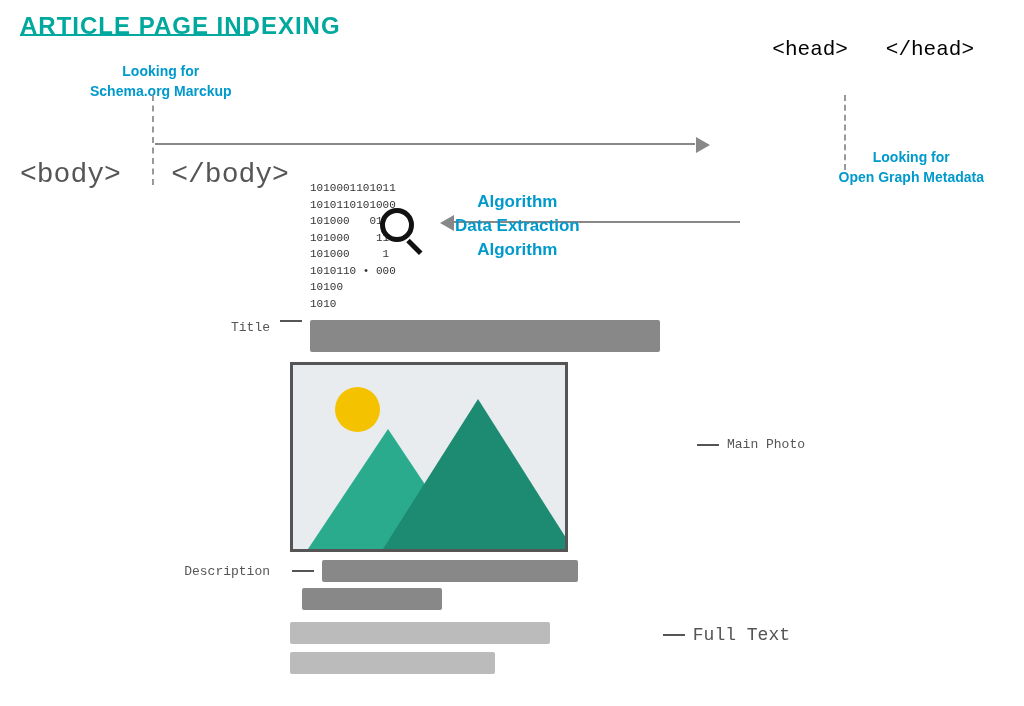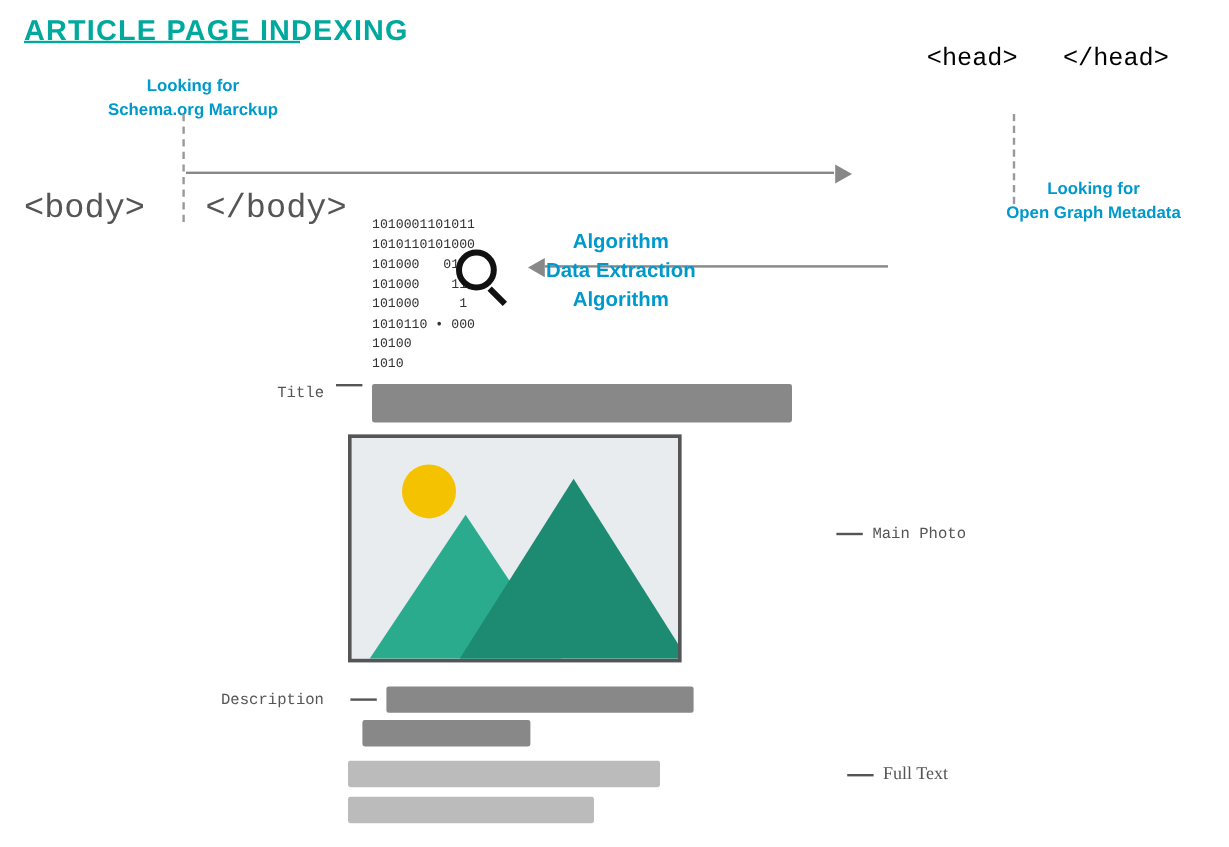--- a/index.html
+++ b/index.html
@@ -368,21 +368,21 @@
 </div>
 
 <div class="article-card">
 
   <div class="article-title-bar">
     <div class="article-title-label">Title</div>
     <div class="article-title-dash"></div>
     <div class="article-title-rect"></div>
   </div>
 
-  <div style="display:flex; margin-bottom:20px; margin-left:110px; position:relative;">
+  <div style="display:flex; margin-bottom:8px; margin-left:110px; position:relative;">
     <div class="article-image-box">
       <div class="sun"></div>
       <div class="mountain-left"></div>
       <div class="mountain-right"></div>
     </div>
     <div style="display:flex; align-items:center; position:absolute; right:-145px; top:75px;">
       <div style="width:22px; height:2px; background:#555; margin-right:8px;"></div>
       <span style="font-family:'Courier New',monospace; font-size:13px; color:#555; white-space:nowrap;">Main Photo</span>
     </div>
   </div>
@@ -395,17 +395,17 @@
 
   <div style="margin-left:122px; margin-bottom:12px;">
     <div style="height:22px; width:140px; background:#888; border-radius:2px;"></div>
   </div>
 
   <div style="margin-left:110px; position:relative;">
     <div style="height:22px; width:260px; background:#bbb; border-radius:2px; margin-bottom:8px;"></div>
     <div style="height:22px; width:205px; background:#bbb; border-radius:2px;"></div>
     <div style="display:flex; align-items:center; position:absolute; right:-130px; top:3px;">
       <div style="width:22px; height:2px; background:#555; margin-right:8px;"></div>
-      <span style="font-family:Liberation Serif, serif; font-size:15px; color:#555; white-space:nowrap;text-align:right;">Full Text</span>
+      <span style="font-family:Liberation Mono, monospace; font-size:18px; color:#555; white-space:nowrap;text-align:right;">Full Text</span>
     </div>
   </div>
 
 </div>
 
 </body></html>

